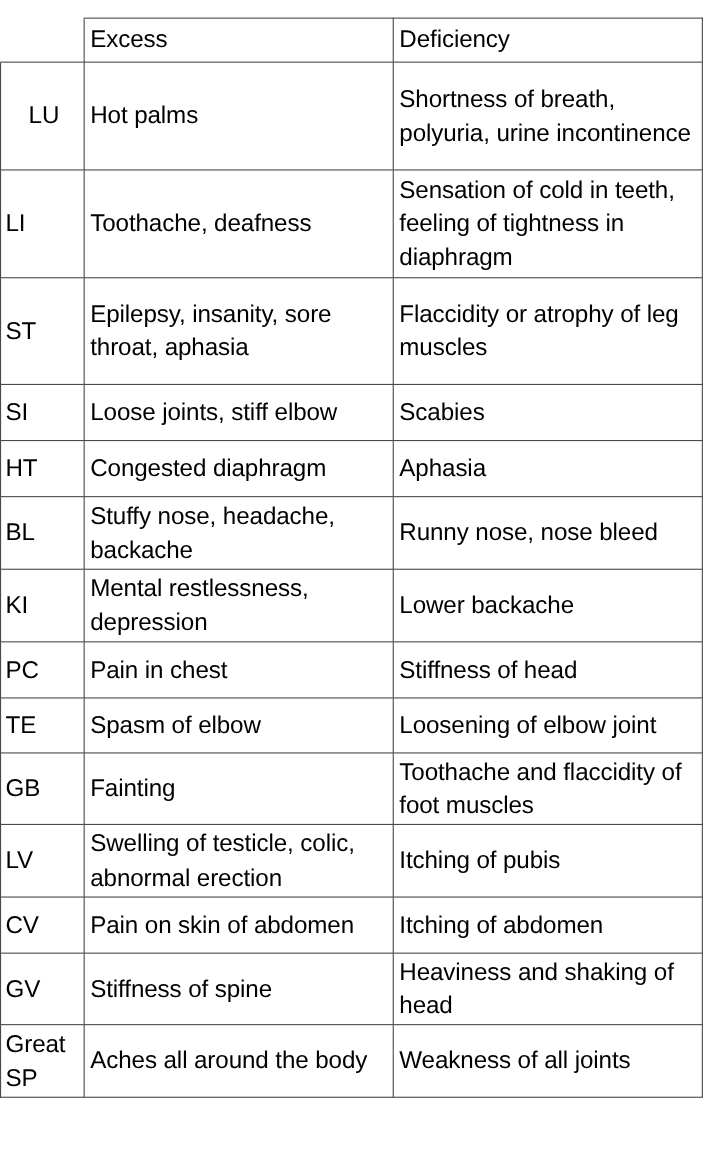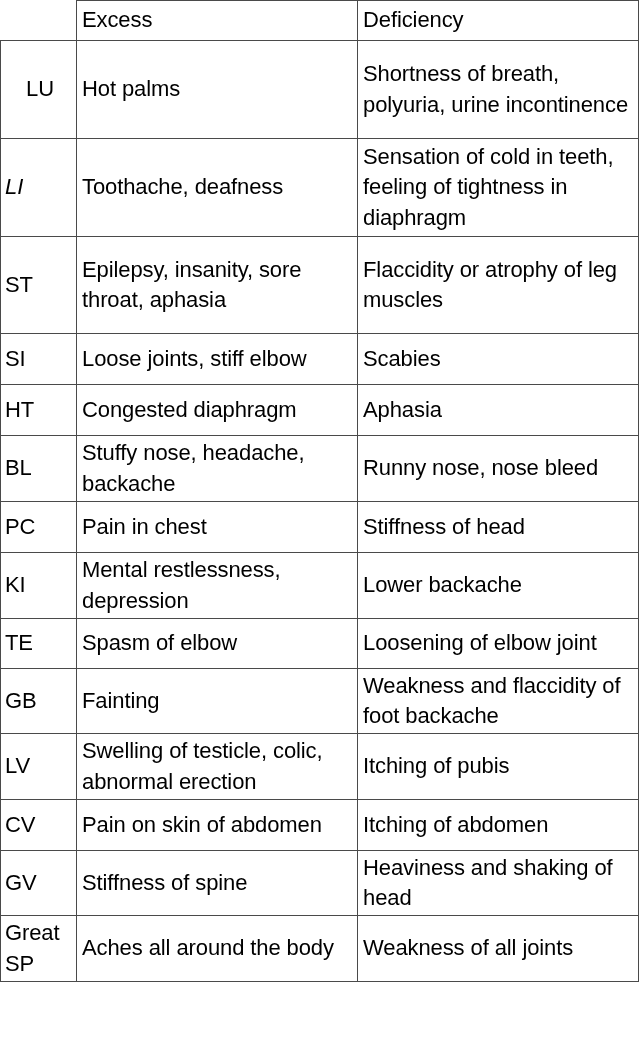--- a/index.html
+++ b/index.html
@@ -11,21 +11,21 @@
       width: 640px;
       height: 1051px;
       position: relative;
       overflow: hidden;
       font-family: "Liberation Sans", sans-serif;
       color: #000;
     }
     table.meridian-table {
       position: absolute;
       left: 0;
-      top: 0;
+      top: 16px;
       border-collapse: collapse;
       table-layout: fixed;
       width: 638px;
     }
     table.meridian-table col.c1 { width: 76px; }
     table.meridian-table col.c2 { width: 281px; }
     table.meridian-table col.c3 { width: 281px; }
     table.meridian-table td {
       border: 1.5px solid #4a4a4a;
       padding: 0 4px 0 5px;
@@ -62,21 +62,21 @@
       <td class="corner"></td>
       <td>Excess</td>
       <td>Deficiency</td>
     </tr>
     <tr>
         <td class="meridian" style="height: 97px; padding-left: 25px;">LU</td>
         <td style="height: 97px;">Hot palms</td>
         <td style="height: 97px;">Shortness of breath, polyuria, urine incontinence</td>
       </tr>
     <tr>
-        <td class="meridian" style="height: 97px; font-style: italic;">LI</td>
+        <td class="meridian" style="height: 97px;">LI</td>
         <td style="height: 97px;">Toothache, deafness</td>
         <td style="height: 97px;">Sensation of cold in teeth, feeling of tightness in diaphragm</td>
       </tr>
     <tr>
         <td class="meridian" style="height: 96px;">ST</td>
         <td style="height: 96px;">Epilepsy, insanity, sore throat, aphasia</td>
         <td style="height: 96px;">Flaccidity or atrophy of leg muscles</td>
       </tr>
     <tr>
         <td class="meridian" style="height: 50px;">SI</td>
@@ -87,38 +87,38 @@
         <td class="meridian" style="height: 50px;">HT</td>
         <td style="height: 50px;">Congested diaphragm</td>
         <td style="height: 50px;">Aphasia</td>
       </tr>
     <tr>
         <td class="meridian" style="height: 65px;">BL</td>
         <td style="height: 65px;">Stuffy nose, headache, backache</td>
         <td style="height: 65px;">Runny nose, nose bleed</td>
       </tr>
     <tr>
+        <td class="meridian" style="height: 65px;">KI</td>
+        <td style="height: 65px;">Mental restlessness, depression</td>
+        <td style="height: 65px;">Lower backache</td>
+      </tr>
+    <tr>
         <td class="meridian" style="height: 50px;">PC</td>
         <td style="height: 50px;">Pain in chest</td>
         <td style="height: 50px;">Stiffness of head</td>
-      </tr>
-    <tr>
-        <td class="meridian" style="height: 65px;">KI</td>
-        <td style="height: 65px;">Mental restlessness, depression</td>
-        <td style="height: 65px;">Lower backache</td>
       </tr>
     <tr>
         <td class="meridian" style="height: 49px;">TE</td>
         <td style="height: 49px;">Spasm of elbow</td>
         <td style="height: 49px;">Loosening of elbow joint</td>
       </tr>
     <tr>
         <td class="meridian" style="height: 64px;">GB</td>
         <td style="height: 64px;">Fainting</td>
-        <td style="height: 64px;">Weakness and flaccidity of foot backache</td>
+        <td style="height: 64px;">Toothache and flaccidity of foot muscles</td>
       </tr>
     <tr>
         <td class="meridian" style="height: 65px;">LV</td>
         <td style="height: 65px;">Swelling of testicle, colic, abnormal erection</td>
         <td style="height: 65px;">Itching of pubis</td>
       </tr>
     <tr>
         <td class="meridian" style="height: 50px;">CV</td>
         <td style="height: 50px;">Pain on skin of abdomen</td>
         <td style="height: 50px;">Itching of abdomen</td>

